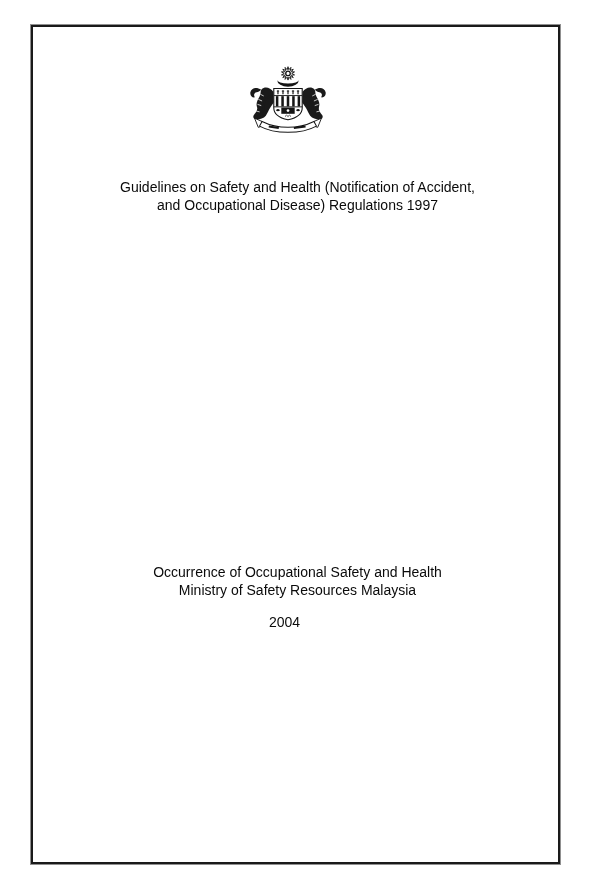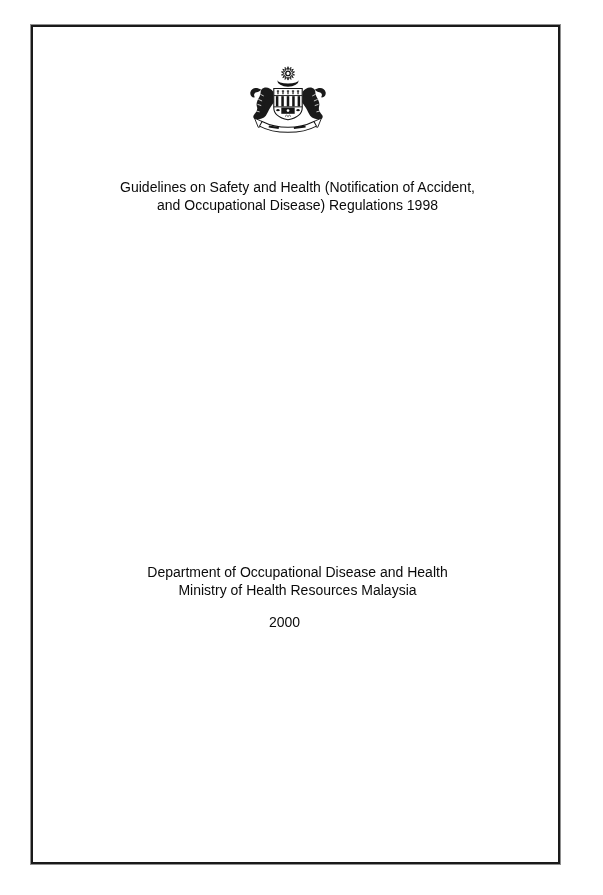--- a/index.html
+++ b/index.html
@@ -108,24 +108,24 @@
           <path d="M24,68.5 L15,64.5 L19.5,75.5 L22.5,74.5 Z" fill="#ffffff" stroke="#151515" stroke-width="1.1"></path>
           <path d="M86,68.5 L95,64.5 L90.5,75.5 L87.5,74.5 Z" fill="#ffffff" stroke="#151515" stroke-width="1.1"></path>
           <path d="M24,68.5 C34,73.5 44,75.5 55,75.5 C66,75.5 76,73.5 86,68.5 L89,74 C79,79.5 67,81.5 55,81.5 C43,81.5 31,79.5 21,74 Z" fill="#ffffff" stroke="#151515" stroke-width="1.2"></path>
           <path d="M32,74.5 l12,1.8 M62,76.2 l14,-1.6" stroke="#151515" stroke-width="2.4" fill="none"></path>
         </g>
       </svg>
     </div>
 
     <div class="title-block">
       <div class="text-line">Guidelines on Safety and Health (Notification of Accident,</div>
-      <div class="text-line">and Occupational Disease) Regulations 1998</div>
+      <div class="text-line">and Occupational Disease) Regulations 1997</div>
     </div>
 
     <div class="publisher-block">
-      <div class="text-line">Department of Occupational Disease and Health</div>
-      <div class="text-line">Ministry of Health Resources Malaysia</div>
+      <div class="text-line">Occurrence of Occupational Safety and Health</div>
+      <div class="text-line">Ministry of Safety Resources Malaysia</div>
     </div>
 
-    <div class="year-line">2000</div>
+    <div class="year-line">2004</div>
 
   </div>
 </div>
 
 </body></html>

